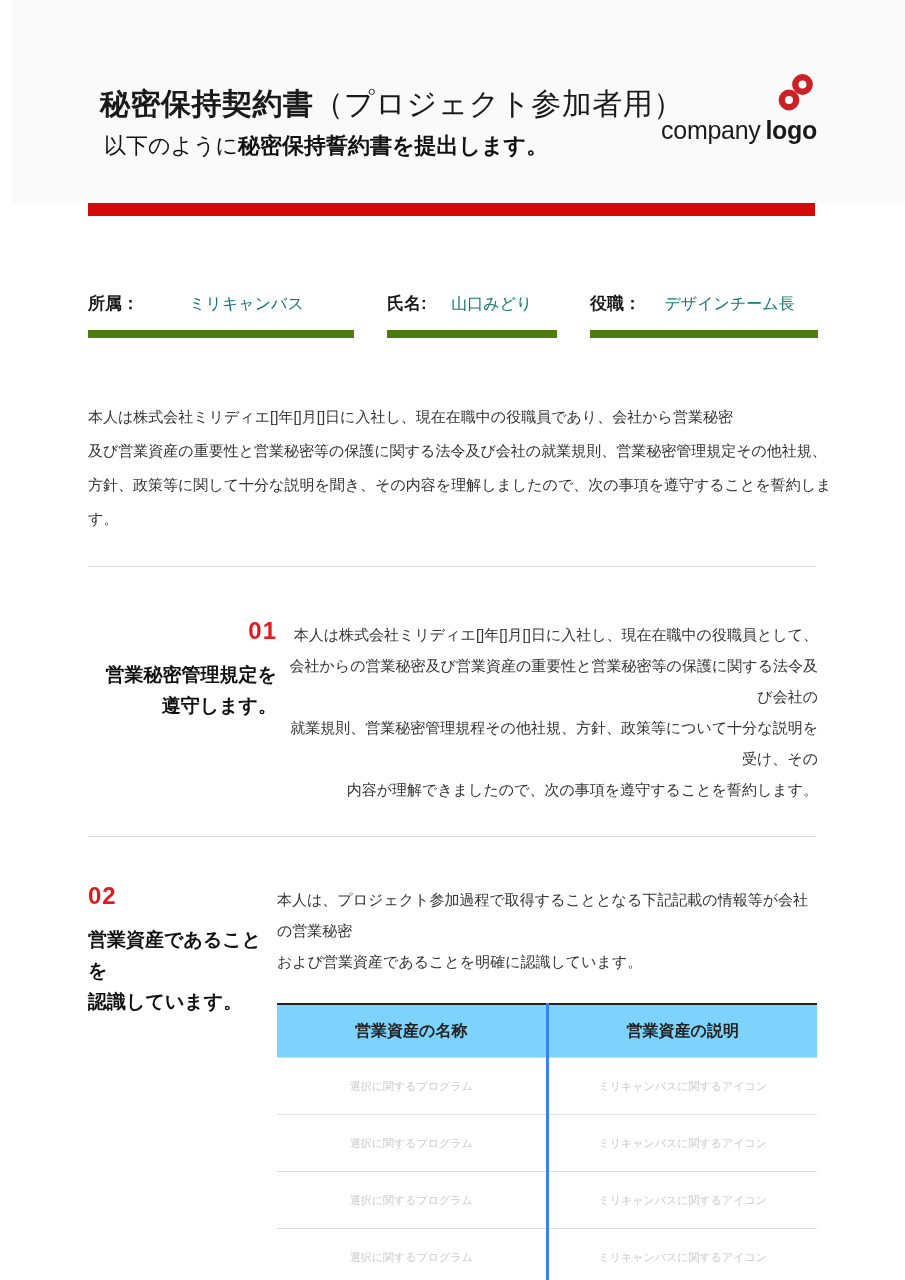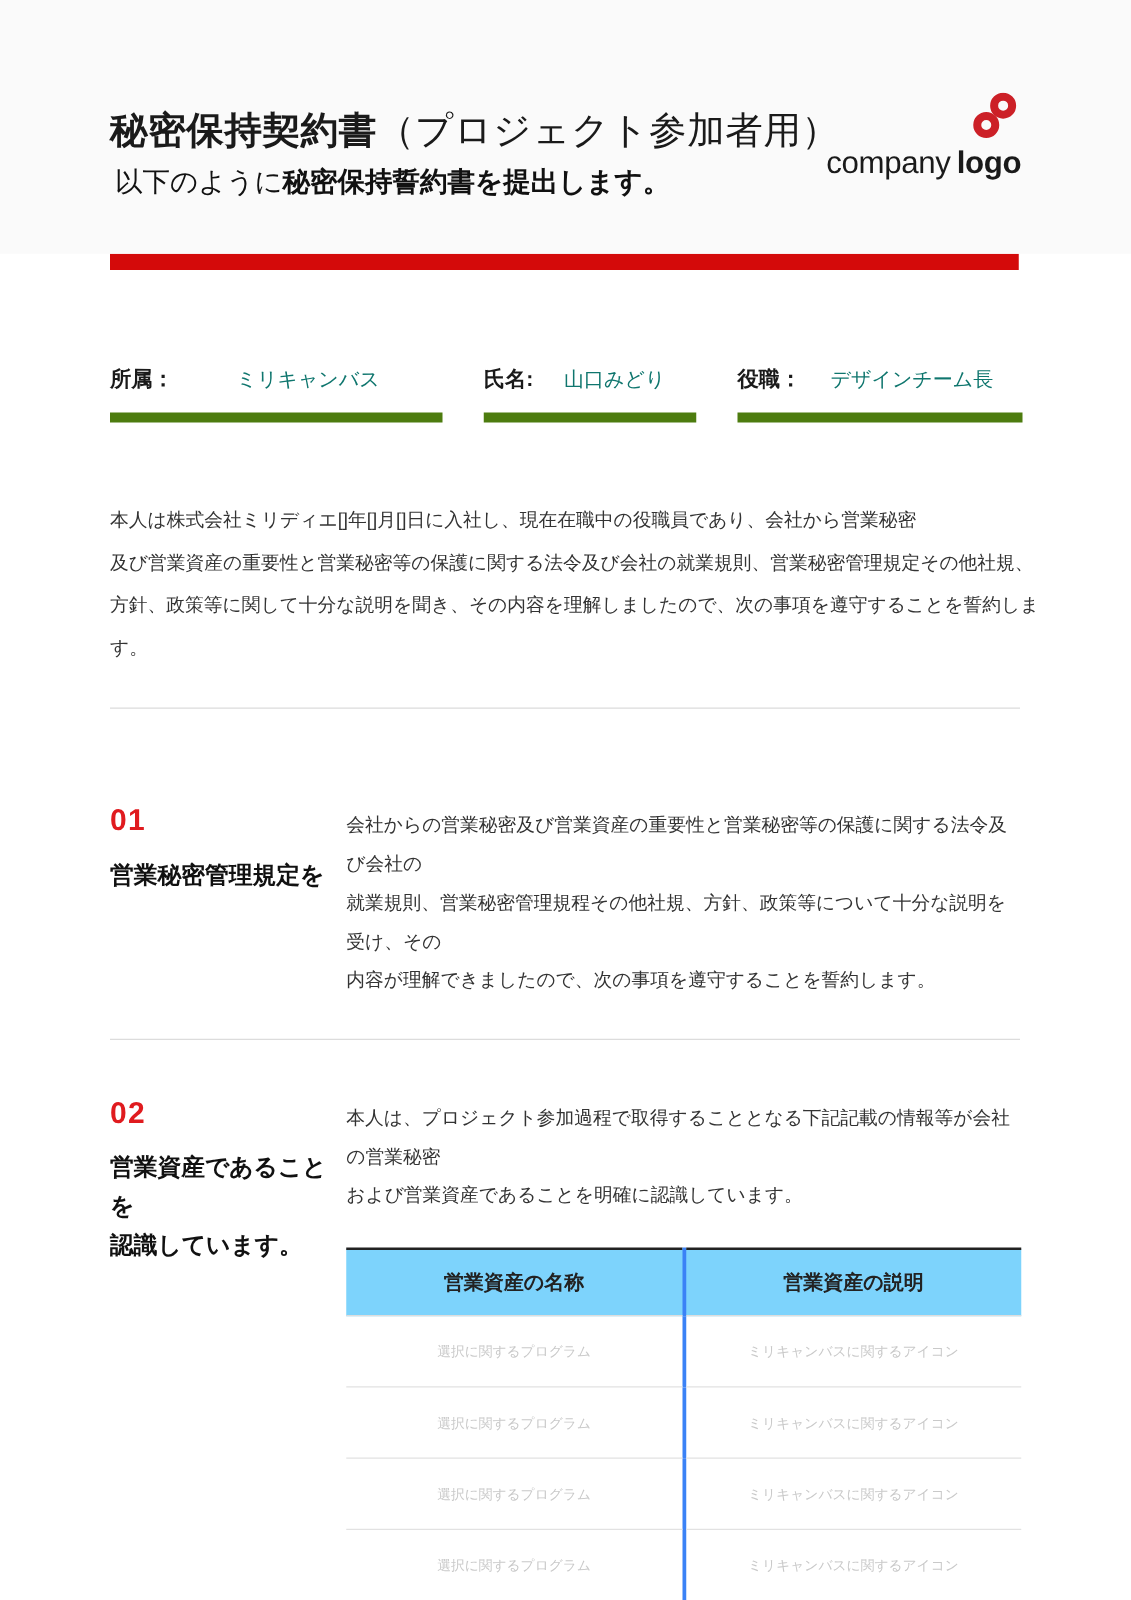--- a/index.html
+++ b/index.html
@@ -2,21 +2,21 @@
 <html lang="ja"><head>
 <meta charset="utf-8">
 <style>
   html,body{margin:0;padding:0;}
   body{
     width:905px;height:1280px;background:#ffffff;
     font-family:"Liberation Sans","DejaVu Sans",sans-serif;
     color:#1a1a1a;overflow:hidden;
   }
   
-  .header{position:relative;background:#fafafa;height:203px;}
+  .header{position:relative;background:#fafafa;height:203px;margin-left:12px;}
   .title{position:absolute;left:88px;top:84px;font-size:30px;letter-spacing:.5px;white-space:nowrap;}
   .title .t-main{font-weight:700;}
   .title .t-paren{font-weight:500;}
   .subtitle{position:absolute;left:92px;top:131px;font-size:22px;color:#111;}
   .subtitle .s-bold{font-weight:700;}
   .logo{position:absolute;top:74px;right:88px;text-align:right;}
   .logo-icon{display:block;margin:0 2px 4px auto;width:38px;height:38px;}
   .logo-text{font-size:25px;color:#1a1a1a;white-space:nowrap;letter-spacing:-0.3px;}
   .logo-text .l-light{font-weight:400;}
   .logo-text .l-bold{font-weight:700;margin-left:5px;}
@@ -30,21 +30,21 @@
   .field-label{font-weight:700;font-size:17px;white-space:nowrap;}
   .field-value{flex:1;text-align:center;font-size:16px;color:#0f766e;white-space:nowrap;}
   
   .intro{margin:62px 60px 0 88px;font-size:15px;line-height:34px;color:#333333;}
   
   .divider{margin-left:88px;width:728px;border-top:1px solid #dcdcdc;height:0;}
   .divider-1{margin-top:30px;}
   .divider-2{margin-top:31px;}
   
   .section{display:flex;margin-left:88px;width:730px;}
-  .section-1{margin-top:76px;}
+  .section-1{margin-top:50px;text-align:right;}
   .section-2{margin-top:45px;}
   .sec-left{width:189px;flex:none;}
   .sec-number{font-size:24px;font-weight:700;color:#e01b1f;letter-spacing:1px;}
   .sec-heading{margin-top:14px;font-size:19px;font-weight:700;line-height:31px;color:#111;}
   .sec-right{flex:1;}
   .sec-body{font-size:15px;line-height:31px;color:#333333;margin-top:2px;}
   
   .asset-table{margin-top:26px;width:540px;border-top:2px solid #222222;border-collapse:collapse;}
   .asset-table th{
     width:50%;height:50px;background:#7dd3fc;font-size:16px;font-weight:700;color:#222;
@@ -100,24 +100,26 @@
   <div>方針、政策等に関して十分な説明を聞き、その内容を理解しましたので、次の事項を遵守することを誓約します。</div>
 </div>
 
 <div class="divider divider-1"></div>
 
 <div class="section section-1">
   <div class="sec-left">
     <div class="sec-number">01</div>
     <div class="sec-heading">
       <div>営業秘密管理規定を</div>
+      <div>遵守します。</div>
     </div>
   </div>
   <div class="sec-right">
     <div class="sec-body">
+      <div>本人は株式会社ミリディエ[]年[]月[]日に入社し、現在在職中の役職員として、</div>
       <div>会社からの営業秘密及び営業資産の重要性と営業秘密等の保護に関する法令及び会社の</div>
       <div>就業規則、営業秘密管理規程その他社規、方針、政策等について十分な説明を受け、その</div>
       <div>内容が理解できましたので、次の事項を遵守することを誓約します。</div>
     </div>
   </div>
 </div>
 
 <div class="divider divider-2"></div>
 
 <div class="section section-2">

